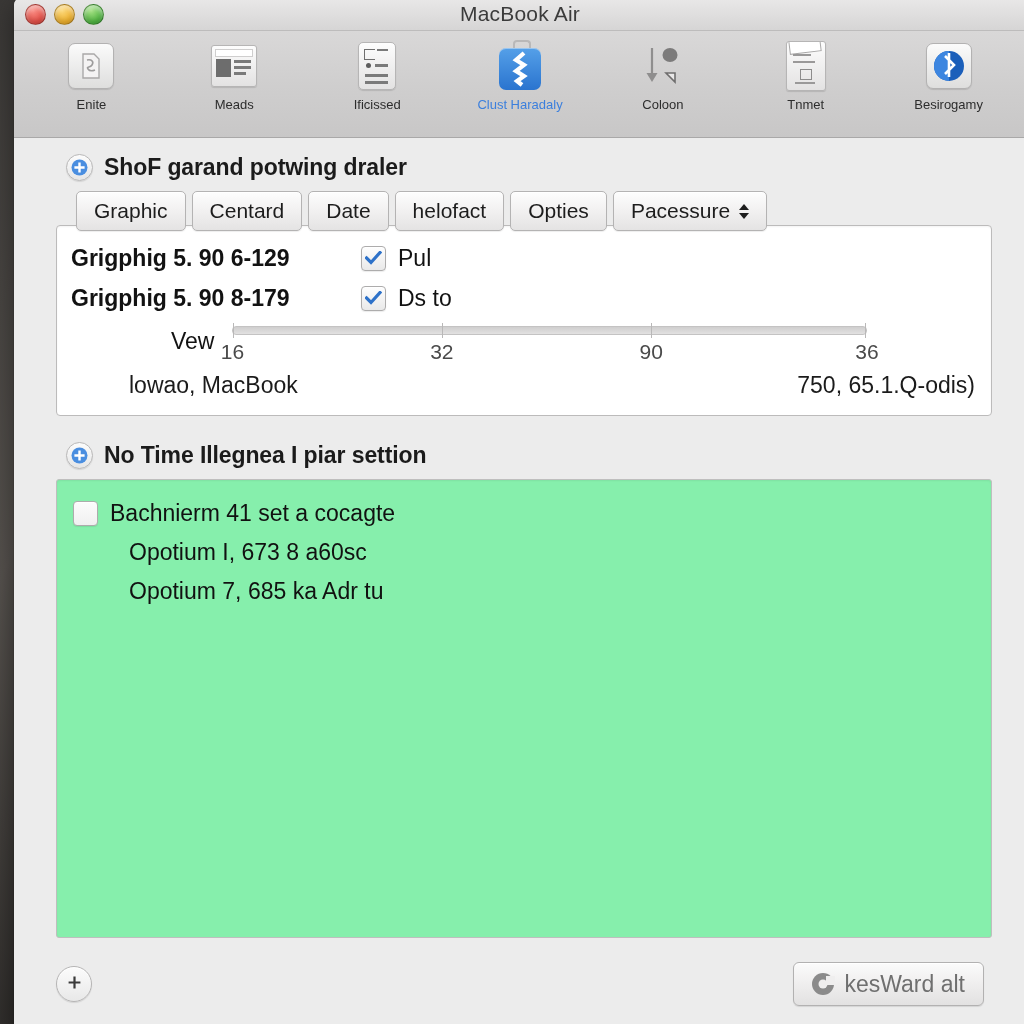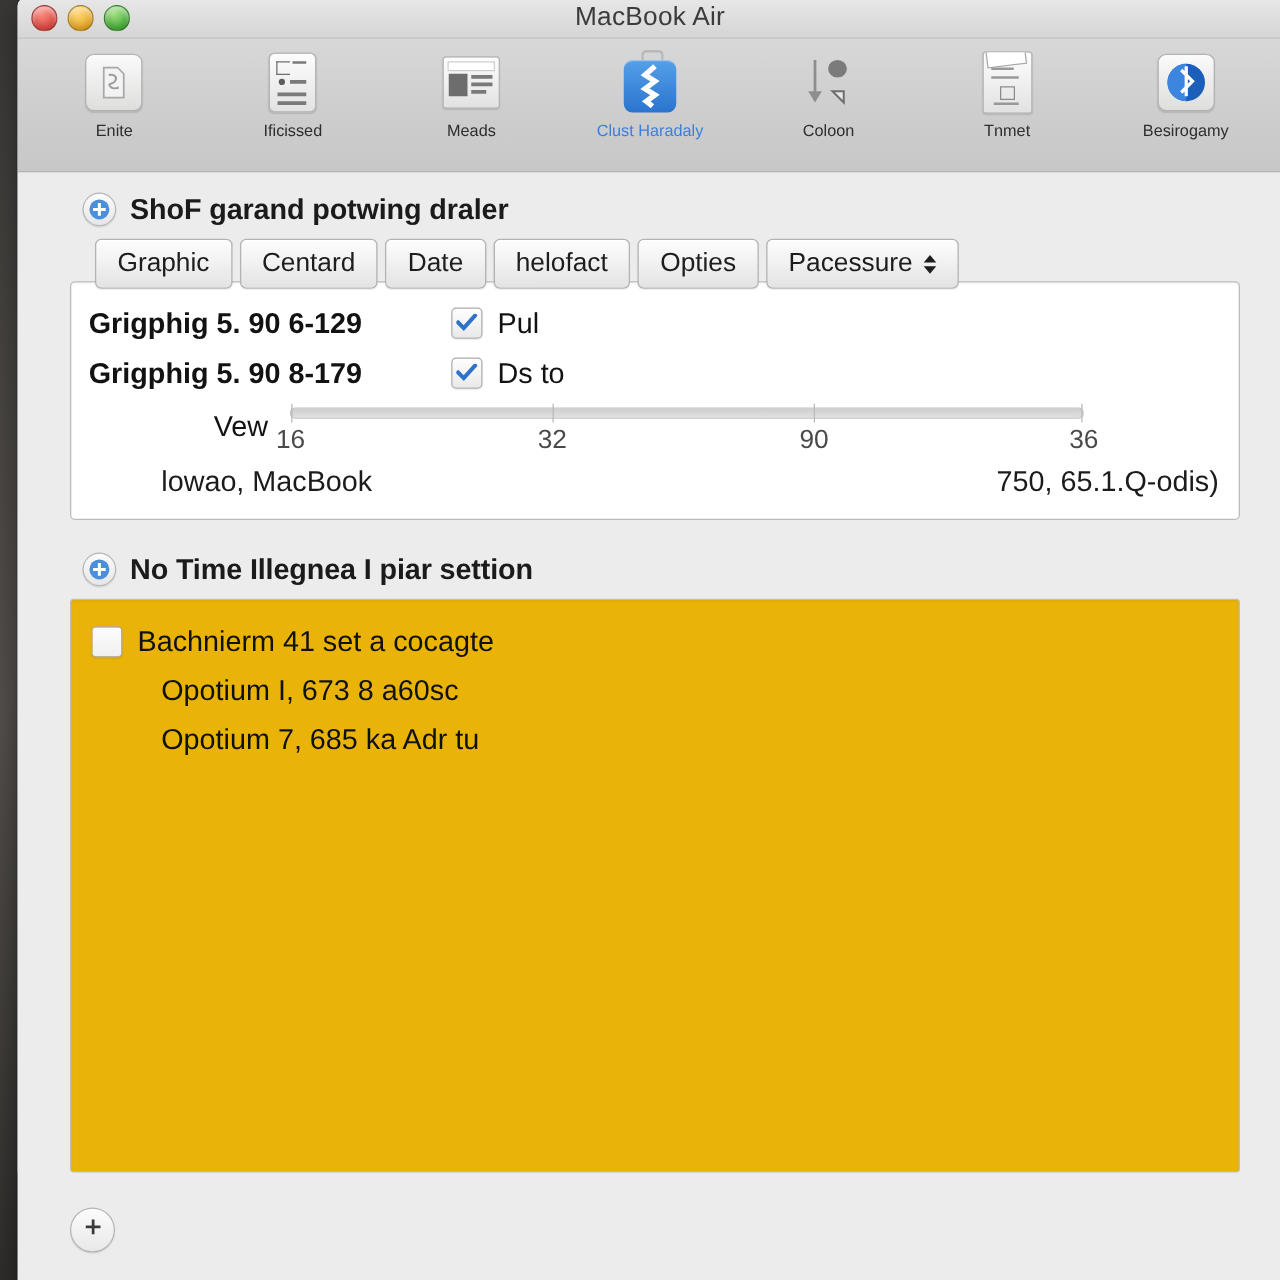--- a/index.html
+++ b/index.html
@@ -205,21 +205,21 @@
   #footRow {
     display: flex; justify-content: space-between; align-items: baseline;
     font-size: 23px; color: #1b1b1b;
     padding: 2px 2px 2px 58px;
   }
 
   
   #listbox {
     margin: 0 10px 0 18px;
     flex: 1 1 auto;
-    background: #eab308;
+    background: #86efac;
     border: 1px solid #bfbebe;
     border-radius: 3px;
     box-shadow: inset 0 1px 2px rgba(0,0,0,.06);
     padding: 14px 16px;
     overflow: hidden;
   }
   .li {
     display: flex; align-items: center;
     font-size: 23px; color: #111;
     height: 39px;
@@ -286,46 +286,46 @@
         <span class="rounded-sq">
           <svg width="26" height="30" viewBox="0 0 26 30">
             <path d="M5 3h11l5 5v19H5z" fill="#f4f3f3" stroke="#a9a8a8" stroke-width="1.4"></path>
             <path d="M9 9c5-1 7 2 5 5s-6 1-4 4 7 1 7 1" fill="none" stroke="#9d9c9c" stroke-width="1.6"></path>
           </svg>
         </span>
       </span>
       <span class="tb-label">Enite</span>
     </div>
 
+
+    <div class="tb-item">
+      <span class="tb-icon">
+        <span class="card" style="width:44px;height:40px;">
+          <span style="position:absolute;left:3px;right:3px;top:3px;height:6px;background:#fff;border:1px solid #cfcece;"></span>
+          <span style="position:absolute;left:4px;top:13px;width:15px;height:18px;background:#6d6d6d;"></span>
+          <span style="position:absolute;left:22px;top:14px;width:17px;height:3px;background:#7a7a7a;"></span>
+          <span style="position:absolute;left:22px;top:20px;width:17px;height:3px;background:#7a7a7a;"></span>
+          <span style="position:absolute;left:22px;top:26px;width:12px;height:3px;background:#7a7a7a;"></span>
+        </span>
+      </span>
+      <span class="tb-label">Meads</span>
+    </div>
 
     <div class="tb-item">
       <span class="tb-icon">
         <span class="card" style="border-radius:5px;">
           <span style="position:absolute;left:5px;top:6px;width:10px;height:9px;border:1.6px solid #6f6f6f;border-right:none;"></span>
           <span style="position:absolute;left:18px;top:6px;width:11px;height:2px;background:#7a7a7a;"></span>
           <span style="position:absolute;left:7px;top:20px;width:5px;height:5px;border-radius:50%;background:#5d5d5d;"></span>
           <span style="position:absolute;left:16px;top:21px;width:13px;height:3px;background:#7a7a7a;"></span>
           <span style="position:absolute;left:6px;top:31px;width:23px;height:3px;background:#7a7a7a;"></span>
           <span style="position:absolute;left:6px;top:38px;width:23px;height:3px;background:#7a7a7a;"></span>
         </span>
       </span>
       <span class="tb-label">Ificissed</span>
-    </div>
-
-    <div class="tb-item">
-      <span class="tb-icon">
-        <span class="card" style="width:44px;height:40px;">
-          <span style="position:absolute;left:3px;right:3px;top:3px;height:6px;background:#fff;border:1px solid #cfcece;"></span>
-          <span style="position:absolute;left:4px;top:13px;width:15px;height:18px;background:#6d6d6d;"></span>
-          <span style="position:absolute;left:22px;top:14px;width:17px;height:3px;background:#7a7a7a;"></span>
-          <span style="position:absolute;left:22px;top:20px;width:17px;height:3px;background:#7a7a7a;"></span>
-          <span style="position:absolute;left:22px;top:26px;width:12px;height:3px;background:#7a7a7a;"></span>
-        </span>
-      </span>
-      <span class="tb-label">Meads</span>
     </div>
 
     <div class="tb-item sel">
       <span class="tb-icon">
         <span style="position:relative;display:block;width:48px;height:52px;">
           <span style="position:absolute;left:17px;top:0;width:14px;height:9px;border:2px solid #b9b8b8;border-bottom:none;border-radius:4px 4px 0 0;"></span>
           <span style="position:absolute;left:3px;top:8px;width:42px;height:42px;border-radius:7px;background:linear-gradient(to bottom,#55a0e8,#2a74cf);box-shadow:inset 0 1px 0 rgba(255,255,255,.4);"></span>
           <svg style="position:absolute;left:3px;top:8px;" width="42" height="42" viewBox="0 0 42 42">
             <path d="M25 5 L17 12 L25 17 L17 23 L25 28 L18 33 L23 37" fill="none" stroke="#ffffff" stroke-width="4.2" stroke-linejoin="miter"></path>
           </svg>
@@ -484,15 +484,19 @@
   </div>
 
   <div id="bottombar">
     <div id="addBtn">
       <span>
         <svg width="17" height="17" viewBox="0 0 17 17">
           <path d="M8.5 2.6 V14.4 M2.6 8.5 H14.4" stroke="#3a3a3a" stroke-width="2.2"></path>
         </svg>
       </span>
     </div>
+    <div id="wardBtn">
+      <span class="spin-icon"></span>
+      <span>kesWard alt</span>
+    </div>
   </div>
 
 </div>
 
 </body></html>

